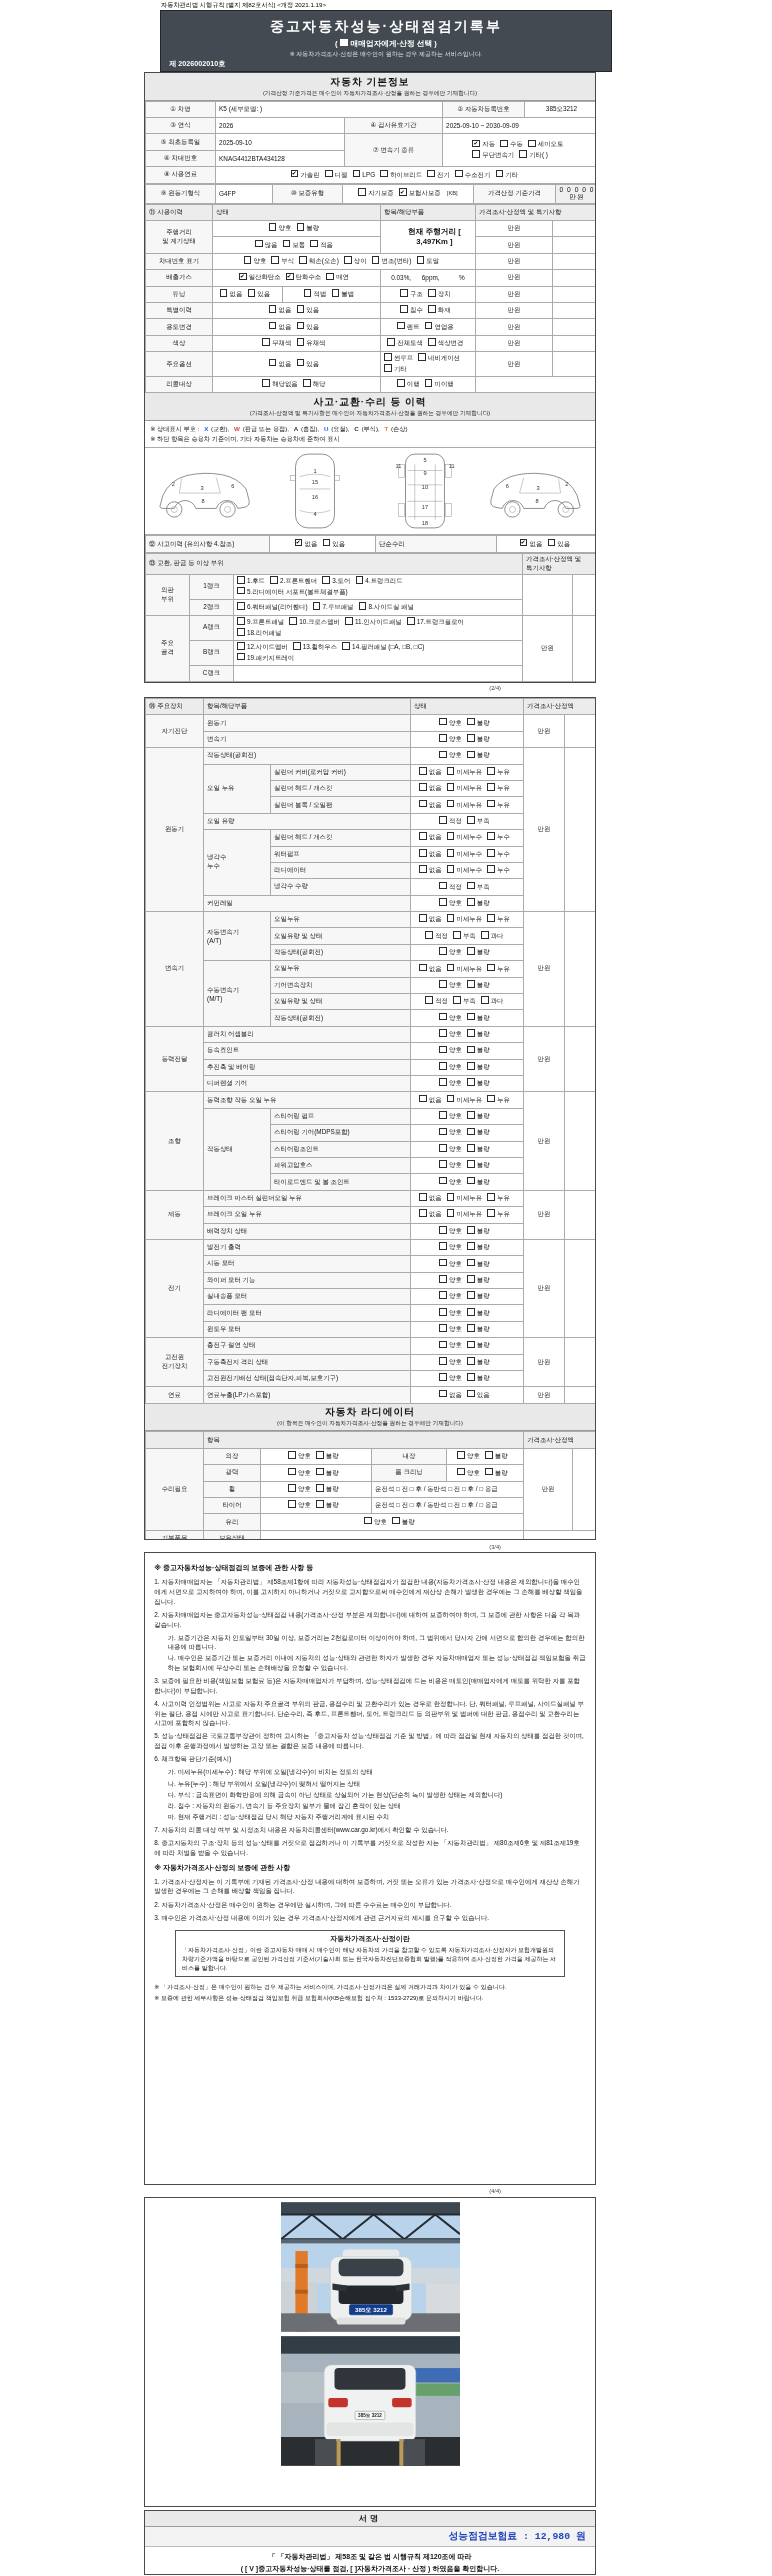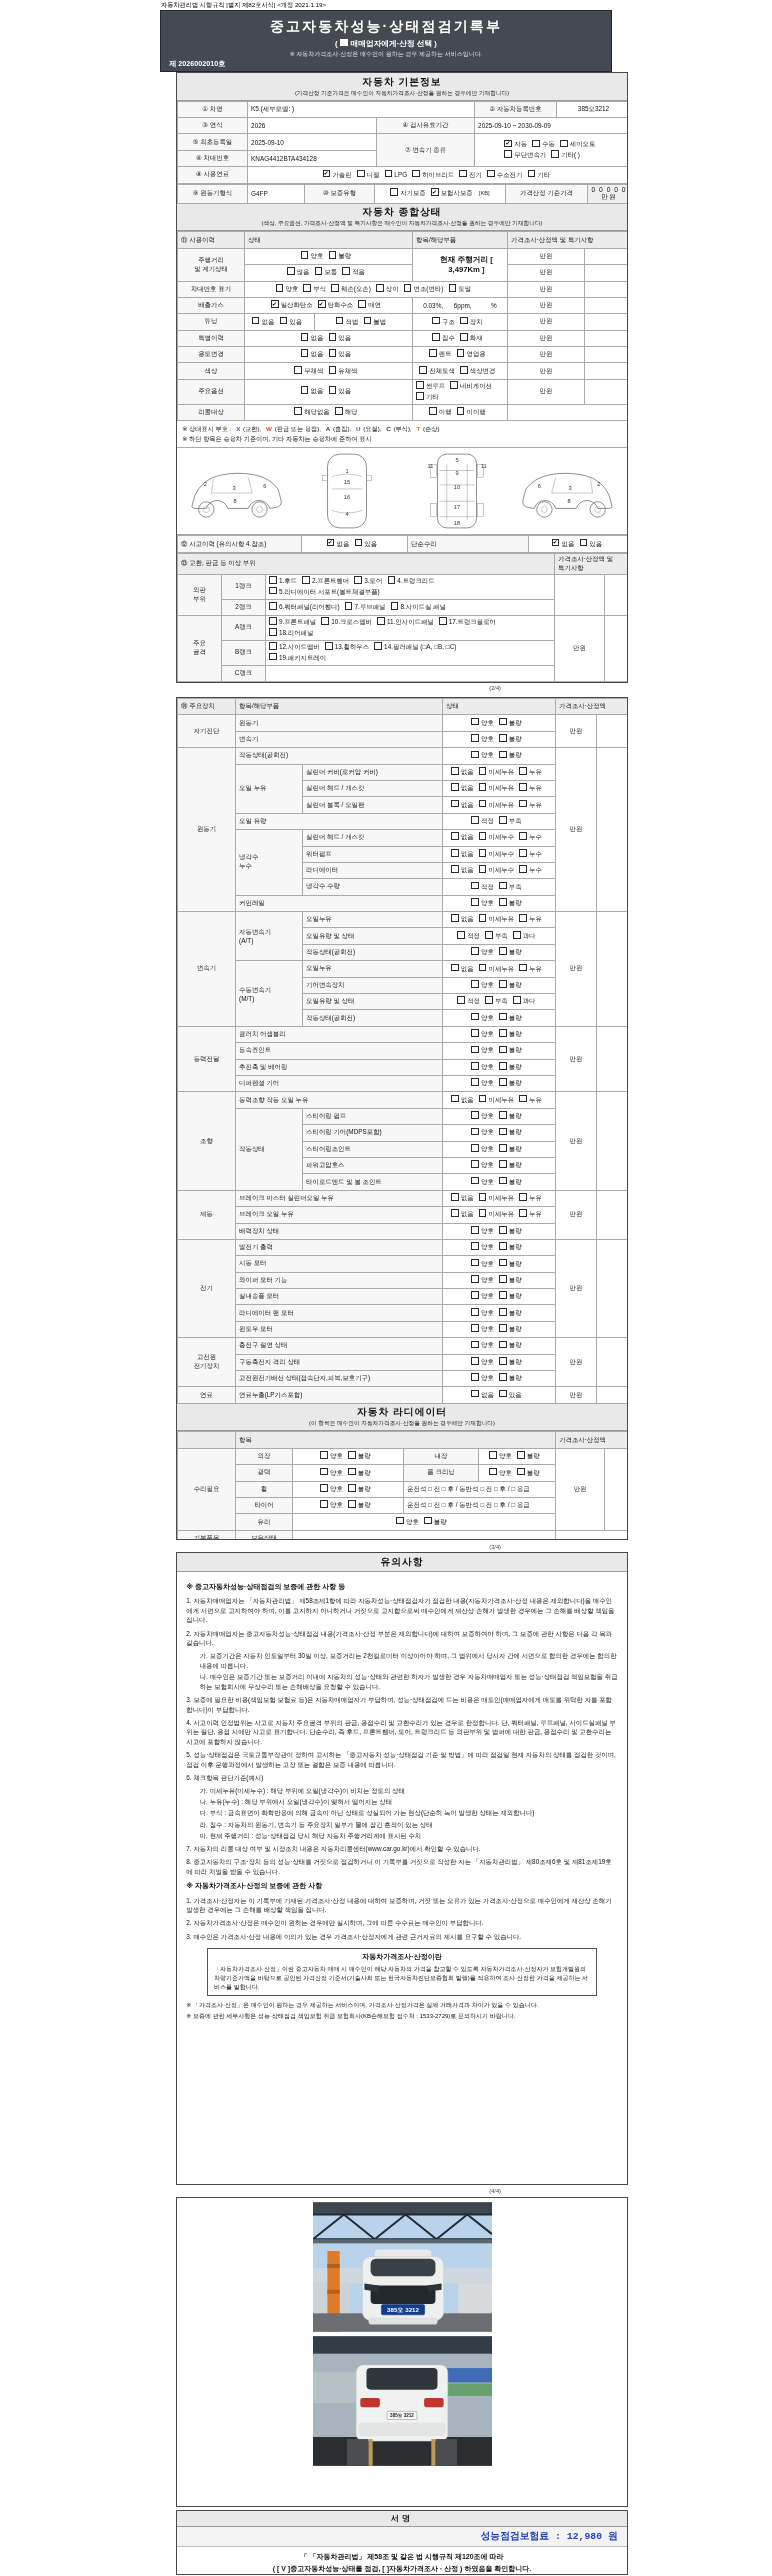--- a/index.html
+++ b/index.html
@@ -8,21 +8,21 @@
   .lawref{position:absolute;left:161px;top:1px;font-size:6.2px;color:#000;}
   
   .titlebox{position:absolute;left:160px;top:10.3px;width:452px;height:62px;background:#434a52;
             border:0.5px solid #23272c;box-sizing:border-box;color:#fff;}
   .titlebox .t1{text-align:center;font-size:14px;font-weight:bold;letter-spacing:2.1px;margin-top:6.7px;}
   .titlebox .t2{text-align:center;font-size:7.7px;font-weight:bold;margin-top:2.6px;}
   .titlebox .t3{text-align:center;font-size:6px;color:#e6e8ea;margin-top:1.5px;}
   .titlebox .docno{position:absolute;left:8.2px;bottom:2.6px;font-size:7.2px;font-weight:bold;}
   .wbox{display:inline-block;width:5.7px;height:5.7px;background:#fff;border:0.5px solid #fff;margin:0 3.1px -0.5px 0;}
   
-  .box{position:absolute;left:176px;width:452px;border:1px solid #4a4a4a;background:#fff;
+  .box{position:absolute;left:144px;width:452px;border:1px solid #4a4a4a;background:#fff;
        box-sizing:border-box;overflow:hidden;}
   .sechdr{background:#e9e9e9;border-bottom:0.5px solid #9a9a9a;text-align:center;padding:2.6px 0 2.1px;}
   .sechdr .st{font-size:9.8px;font-weight:bold;letter-spacing:1px;}
   .sechdr .ss{font-size:5.7px;color:#222;margin-top:1px;}
   .pgmark{position:absolute;right:162px;font-size:5.7px;color:#444;}
   
   table.grid{border-collapse:collapse;width:100%;table-layout:fixed;}
   table.grid td{border:0.5px solid #ababab;font-size:6.4px;padding:1px 3.1px;height:13.4px;
                 text-align:center;vertical-align:middle;white-space:pre-wrap;word-break:keep-all;}
   table.grid td.tl{text-align:left;}
@@ -141,24 +141,20 @@
               <td class="tl txt">G4FP</td>
               <td class="lab txt">⑩ 보증유형</td>
               <td><span class="optwrap"><span class="opt"><span class="cb"></span>자기보증</span><span class="opt"><span class="cb ck"></span>보험사보증</span><span class="suf">[KB]</span></span></td>
               <td class="lab txt">가격산정 기준가격</td>
               <td class="pricebox txt">0 0 0 0 0 만원</td>
             </tr>
           </tbody>
         </table>
       </div>
 
-    <div class="sechdr">
-      <div class="st">자동차 종합상태</div>
-      <div class="ss">(색상, 주요옵션, 가격조사·산정액 및 특기사항은 매수인이 자동차가격조사·산정을 원하는 경우에만 기재합니다)</div>
-    </div>
     <div>
         <table class="grid ">
           <colgroup>
             <col style="width: 67px;">
             <col style="width: 70px;">
             <col style="width: 98px;">
             <col style="width: 95px;">
             <col style="width: 77px;">
             <col style="width: 45px;">
           </colgroup>
@@ -234,20 +230,24 @@
             <tr>
               <td class="lab txt">리콜대상</td>
               <td colspan="2"><span class="optwrap"><span class="opt"><span class="cb"></span>해당없음</span><span class="opt"><span class="cb"></span>해당</span></span></td>
               <td><span class="optwrap"><span class="opt"><span class="cb"></span>이행</span><span class="opt"><span class="cb"></span>미이행</span></span></td>
               <td colspan="2" class="txt"></td>
             </tr>
           </tbody>
         </table>
       </div>
 
+    <div class="sechdr">
+      <div class="st">사고·교환·수리 등 이력</div>
+      <div class="ss">(가격조사·산정액 및 특기사항은 매수인이 자동차가격조사·산정을 원하는 경우에만 기재합니다)</div>
+    </div>
     <div class="accnotes">
       <div class="ln" id="legend-line">※ 상태표시 부호 : <span class="legend-k" style="color: rgb(43, 95, 217);">X</span> (교환), <span class="legend-k" style="color: rgb(217, 69, 60);">W</span> (판금 또는 용접), <span class="legend-k" style="color: rgb(51, 51, 51);">A</span> (흠집), <span class="legend-k" style="color: rgb(43, 95, 217);">U</span> (요철), <span class="legend-k" style="color: rgb(51, 51, 51);">C</span> (부식), <span class="legend-k" style="color: rgb(232, 128, 58);">T</span> (손상) </div>
       <div class="ln">※ 하단 항목은 승용차 기준이며, 기타 자동차는 승용차에 준하여 표시</div>
     </div>
     <div class="diagrams">
       <svg id="d1" width="106" height="82" viewBox="0 0 200 160">
         <path class="dg-line" d="M14,110 L20,88 Q34,58 66,50 Q100,42 134,48 Q166,54 182,76 L188,98 Q190,110 178,112 L166,114 A22,22 0 0,0 124,114 L84,114 A22,22 0 0,0 42,114 L22,114 Q14,114 14,110 Z"></path>
         <path class="dg-thin" d="M56,56 L52,84 L132,84 L124,54"></path>
         <circle class="dg-line" cx="42" cy="116" r="15"></circle>
           <circle class="dg-thin" cx="42" cy="116" r="6"></circle>
@@ -652,23 +652,20 @@
               <td colspan="2" class="txt"></td>
             </tr>
           </tbody>
         </table>
       </div>
 
   </div>
   <div class="pgmark" style="top:1544px;">(3/4)</div>
 
   <div class="box" style="top:1552px;height:633px;">
-    <div class="sechdr">
-      <div class="st">유의사항</div>
-    </div>
     <div class="noticebody" id="notice-body">
         <div class="nb-h">※ 중고자동차성능·상태점검의 보증에 관한 사항 등</div>
         <div class="nb-i">1. 자동차매매업자는 「자동차관리법」 제58조제1항에 따라 자동차성능·상태점검자가 점검한 내용(자동차가격조사·산정 내용은 제외합니다)을 매수인에게 서면으로 고지하여야 하며, 이를 고지하지 아니하거나 거짓으로 고지함으로써 매수인에게 재산상 손해가 발생한 경우에는 그 손해를 배상할 책임을 집니다.</div>
         <div class="nb-i">2. 자동차매매업자는 중고자동차성능·상태점검 내용(가격조사·산정 부분은 제외합니다)에 대하여 보증하여야 하며, 그 보증에 관한 사항은 다음 각 목과 같습니다.</div>
         <div class="nb-s">가. 보증기간은 자동차 인도일부터 30일 이상, 보증거리는 2천킬로미터 이상이어야 하며, 그 범위에서 당사자 간에 서면으로 합의한 경우에는 합의한 내용에 따릅니다.</div>
         <div class="nb-s">나. 매수인은 보증기간 또는 보증거리 이내에 자동차의 성능·상태와 관련한 하자가 발생한 경우 자동차매매업자 또는 성능·상태점검 책임보험을 취급하는 보험회사에 무상수리 또는 손해배상을 요청할 수 있습니다.</div>
         <div class="nb-i">3. 보증에 필요한 비용(책임보험 보험료 등)은 자동차매매업자가 부담하며, 성능·상태점검에 드는 비용은 매도인(매매업자에게 매도를 위탁한 자를 포함합니다)이 부담합니다.</div>
         <div class="nb-i">4. 사고이력 인정범위는 사고로 자동차 주요골격 부위의 판금, 용접수리 및 교환수리가 있는 경우로 한정합니다. 단, 쿼터패널, 루프패널, 사이드실패널 부위는 절단, 용접 시에만 사고로 표기합니다. 단순수리, 즉 후드, 프론트휀더, 도어, 트렁크리드 등 외판부위 및 범퍼에 대한 판금, 용접수리 및 교환수리는 사고에 포함하지 않습니다.</div>
         <div class="nb-i">5. 성능·상태점검은 국토교통부장관이 정하여 고시하는 「중고자동차 성능·상태점검 기준 및 방법」에 따라 점검일 현재 자동차의 상태를 점검한 것이며, 점검 이후 운행과정에서 발생하는 고장 또는 결함은 보증 내용에 따릅니다.</div>
         <div class="nb-i">6. 체크항목 판단기준(예시)</div>

